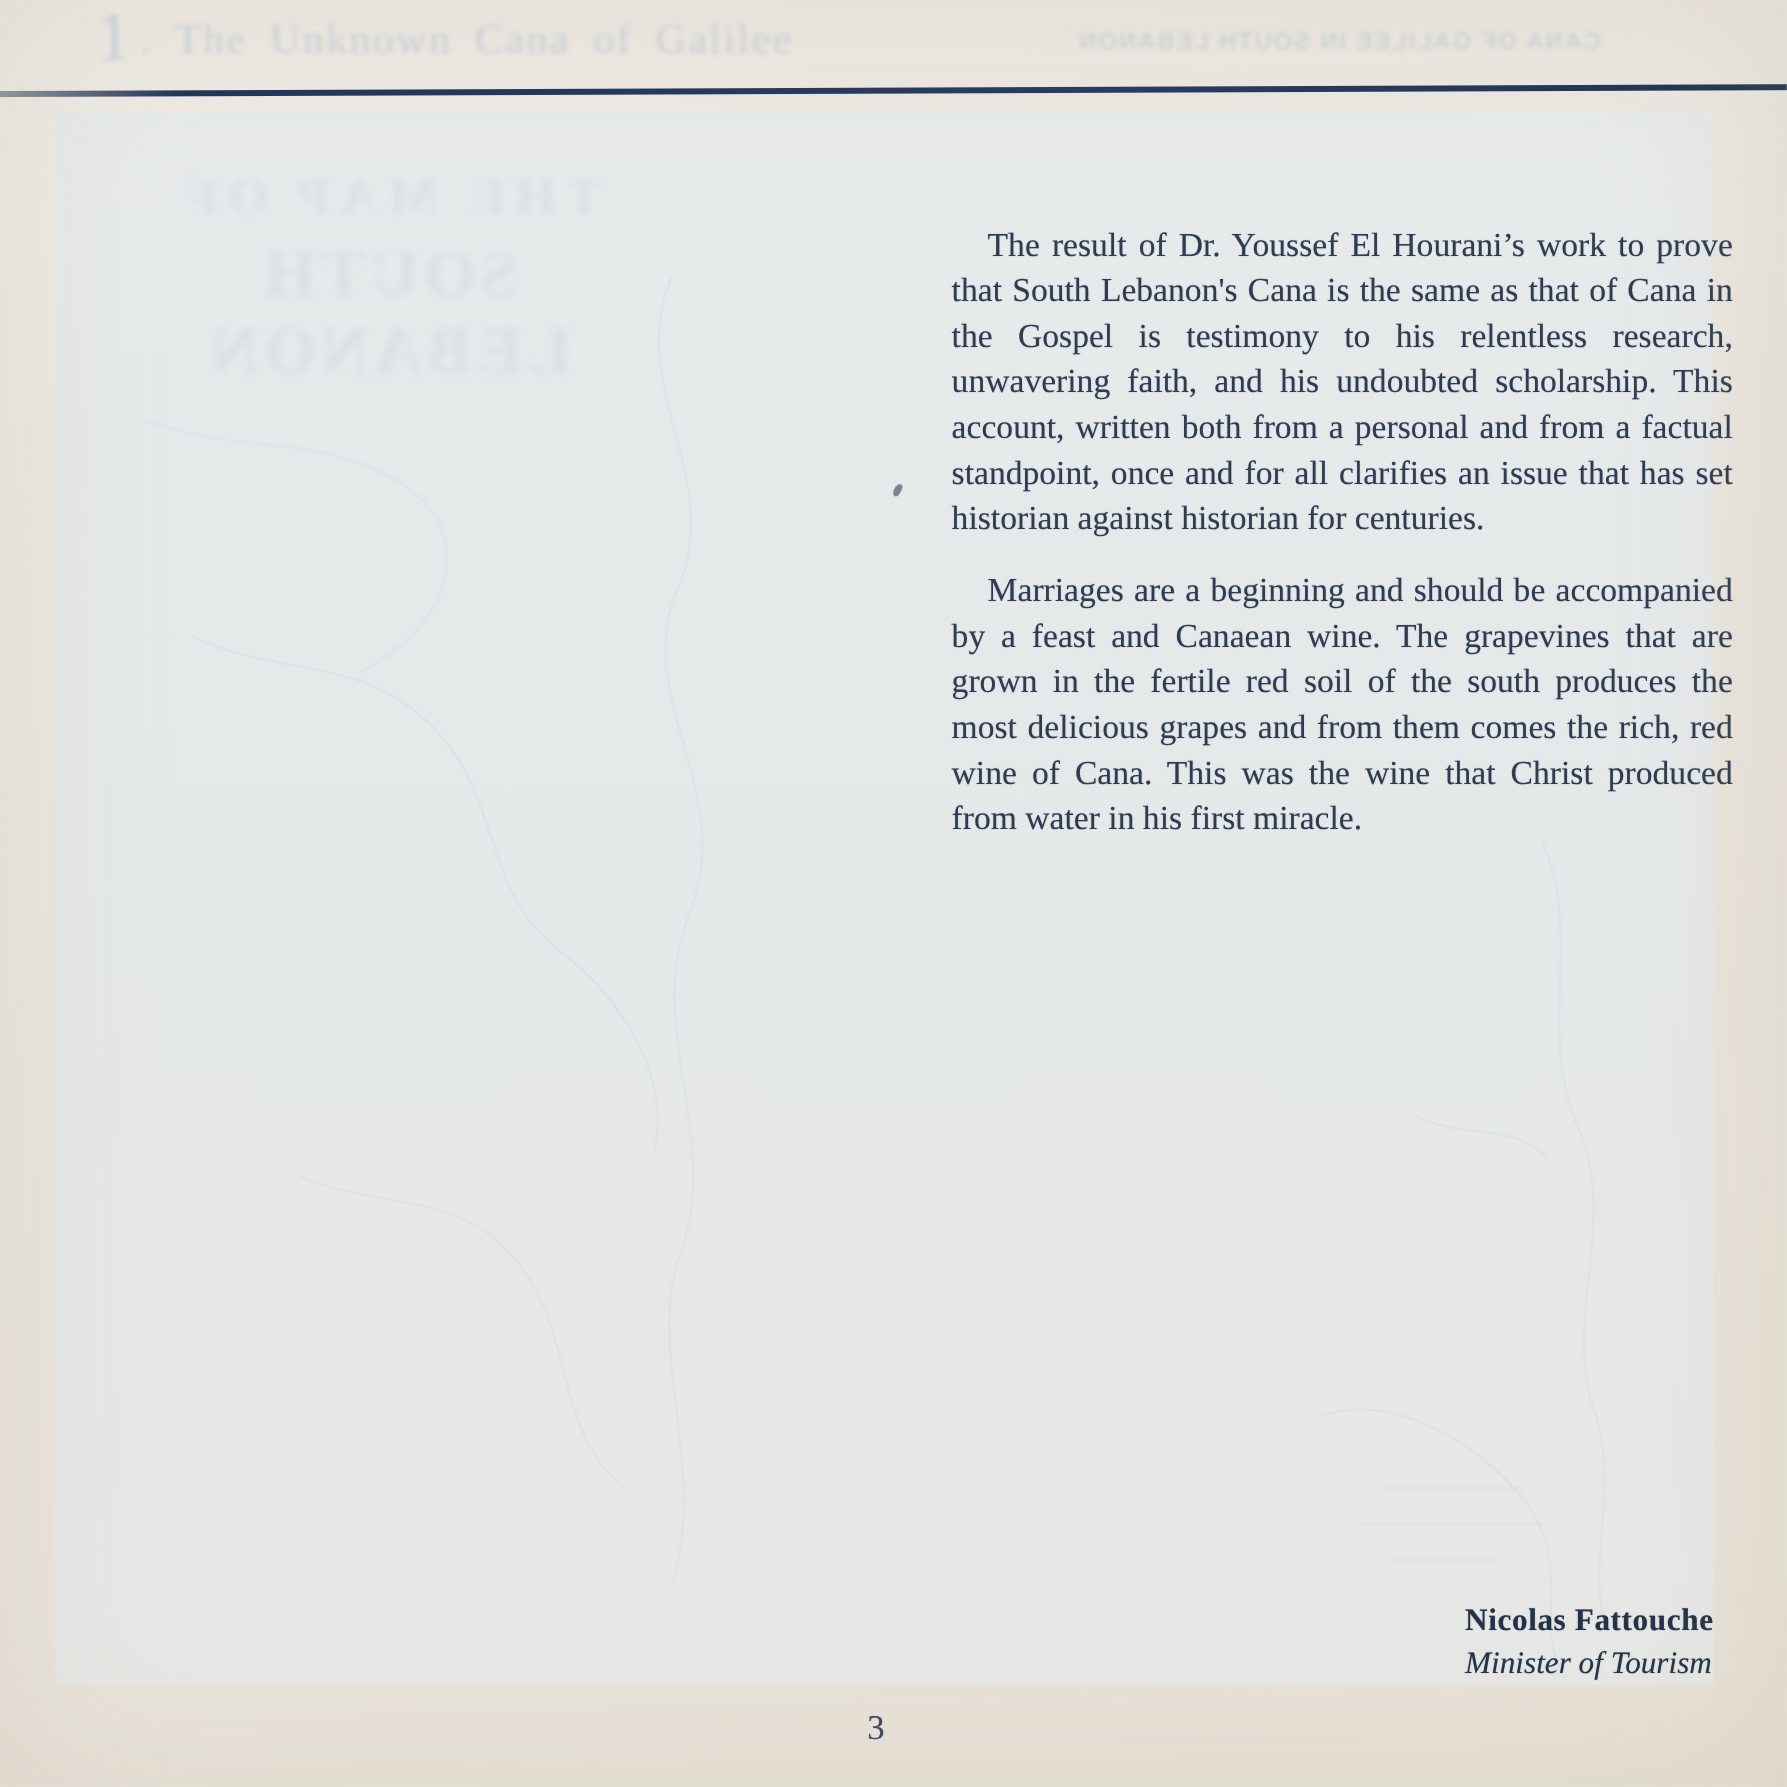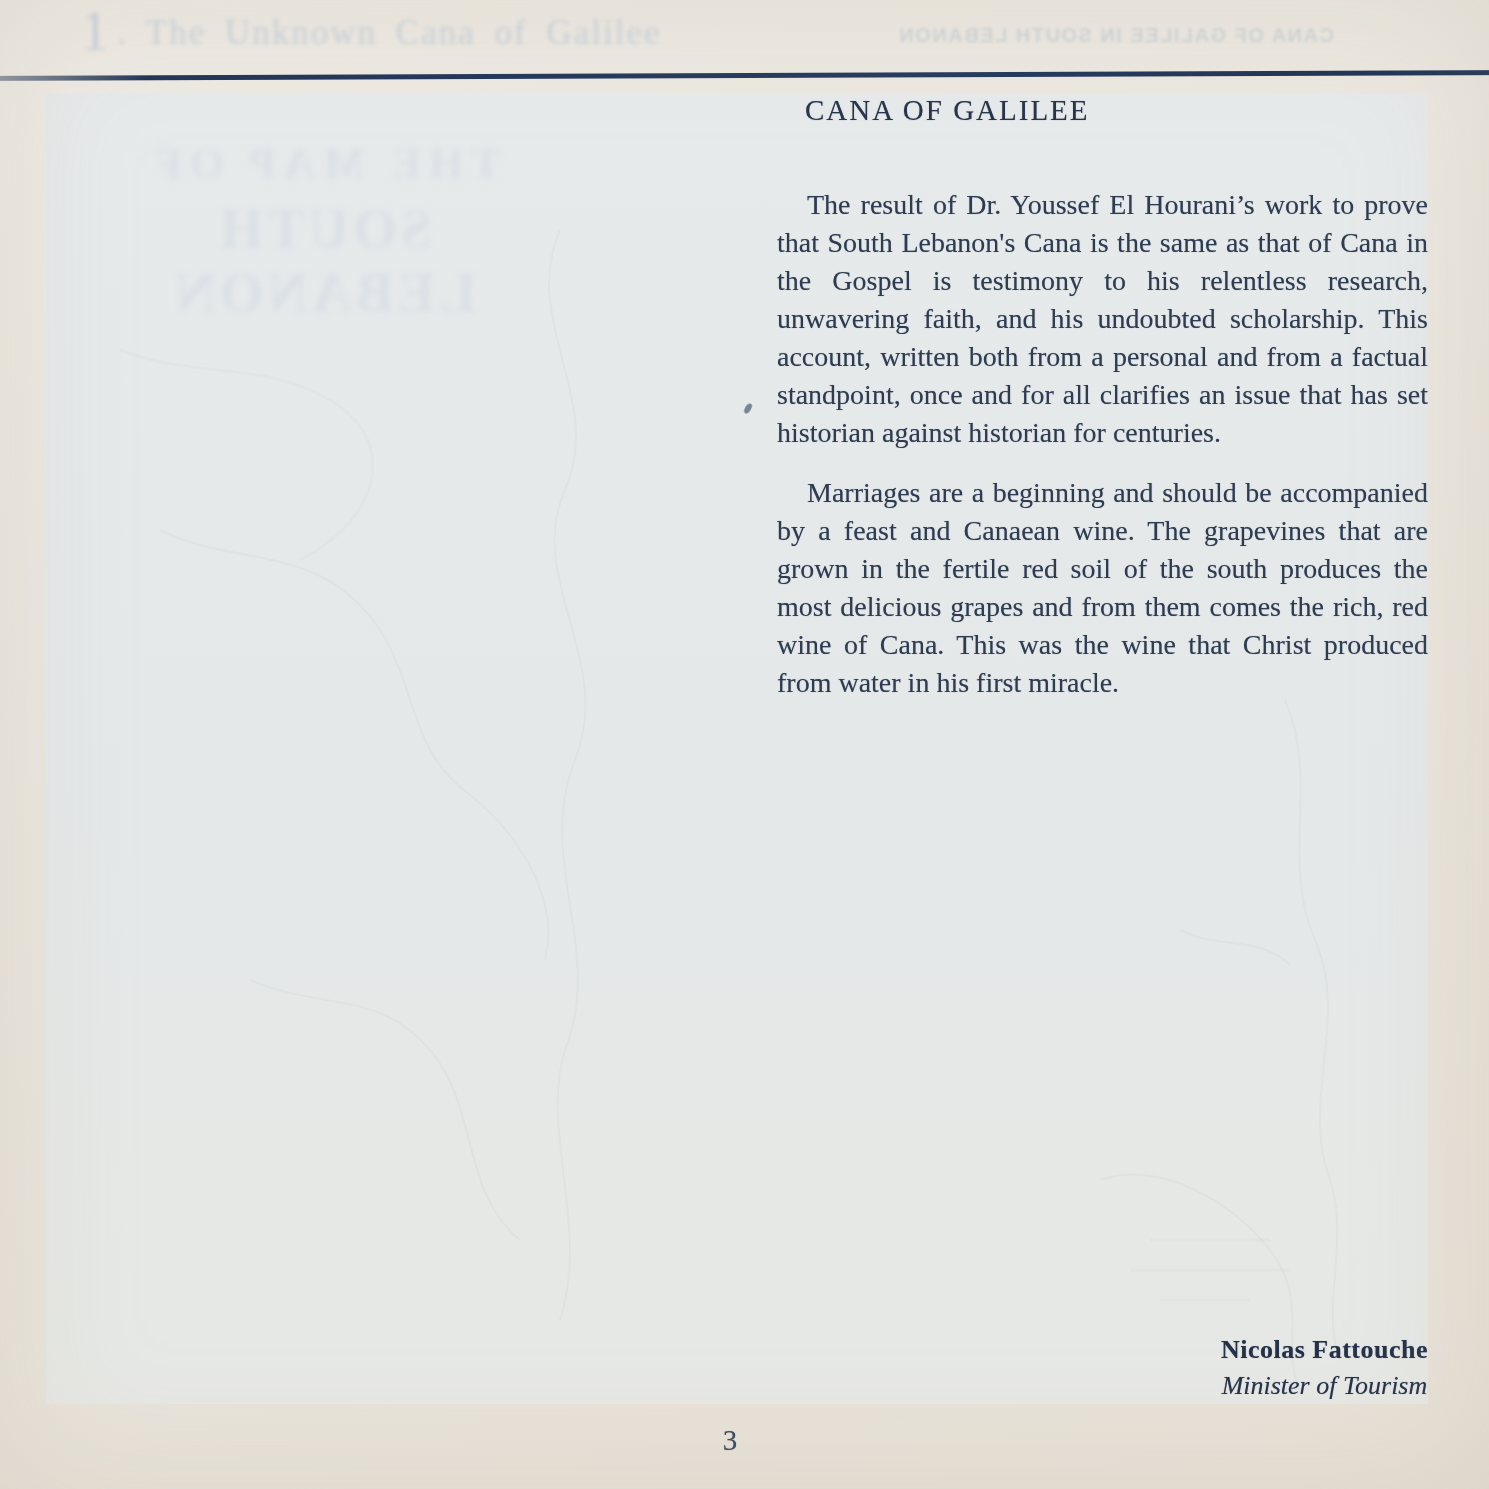--- a/index.html
+++ b/index.html
@@ -55,30 +55,30 @@
   .ghost-map-title .l2{font-size:56px;letter-spacing:4px;margin-top:8px;}
   .ghost-map-svg{position:absolute;left:0;top:0;}
   
   .page-title{
     position:absolute;left:805px;top:94px;margin:0;
     font-size:29px;font-weight:normal;letter-spacing:2px;
     color:#26354b;
     text-shadow:0 0 1px rgba(38,53,75,.45);
   }
   .body-col{
-    position:absolute;left:777px;top:186px;width:651px;
+    position:absolute;left:793px;top:186px;width:651px;
     color:#2d3c51;font-size:28px;line-height:38px;
     text-shadow:0 0 1px rgba(45,60,85,.4);
   }
   .body-col p{
     margin:0 0 22px 0;text-indent:30px;
     text-align:justify;hyphens:none;
   }
   .signature{
-    position:absolute;right:61px;top:1332px;text-align:center;
+    position:absolute;right:61px;top:1332px;text-align:left;
     color:#24324a;font-size:26px;line-height:36px;
     text-shadow:0 0 1px rgba(36,50,74,.45);
   }
   .signature .sig-name{font-weight:bold;letter-spacing:.5px;}
   .signature .sig-role{font-style:italic;}
   .page-number{
     position:absolute;left:707px;top:1424px;width:46px;text-align:center;
     font-size:29px;color:#394961;
     text-shadow:0 0 1px rgba(57,73,97,.4);
   }
@@ -116,21 +116,20 @@
 
   <div class="ghost ghost-running-header">CANA OF GALILEE IN SOUTH LEBANON</div>
 
   <div class="ghost ghost-map-title">
     <div class="l1">THE MAP OF</div>
     <div class="l2">SOUTH LEBANON</div>
   </div>
 
   <div class="top-rule"></div>
 
-  <h1 class="page-title">CANA OF GALILEE</h1>
 
   <div class="body-col">
     <p>The result of Dr. Youssef El Hourani’s work to prove that South Lebanon's Cana is the same as that of Cana in the Gospel is testimony to his relentless research, unwavering faith, and his undoubted scholarship. This account, written both from a personal and from a factual standpoint, once and for all clarifies an issue that has set historian against historian for centuries.</p>
     <p>Marriages are a beginning and should be accompanied by a feast and Canaean wine. The grapevines that are grown in the fertile red soil of the south produces the most delicious grapes and from them comes the rich, red wine of Cana. This was the wine that Christ produced from water in his first miracle.</p>
   </div>
 
   <div class="signature">
     <div class="sig-name">Nicolas Fattouche</div>
     <div class="sig-role">Minister of Tourism</div>
   </div>

